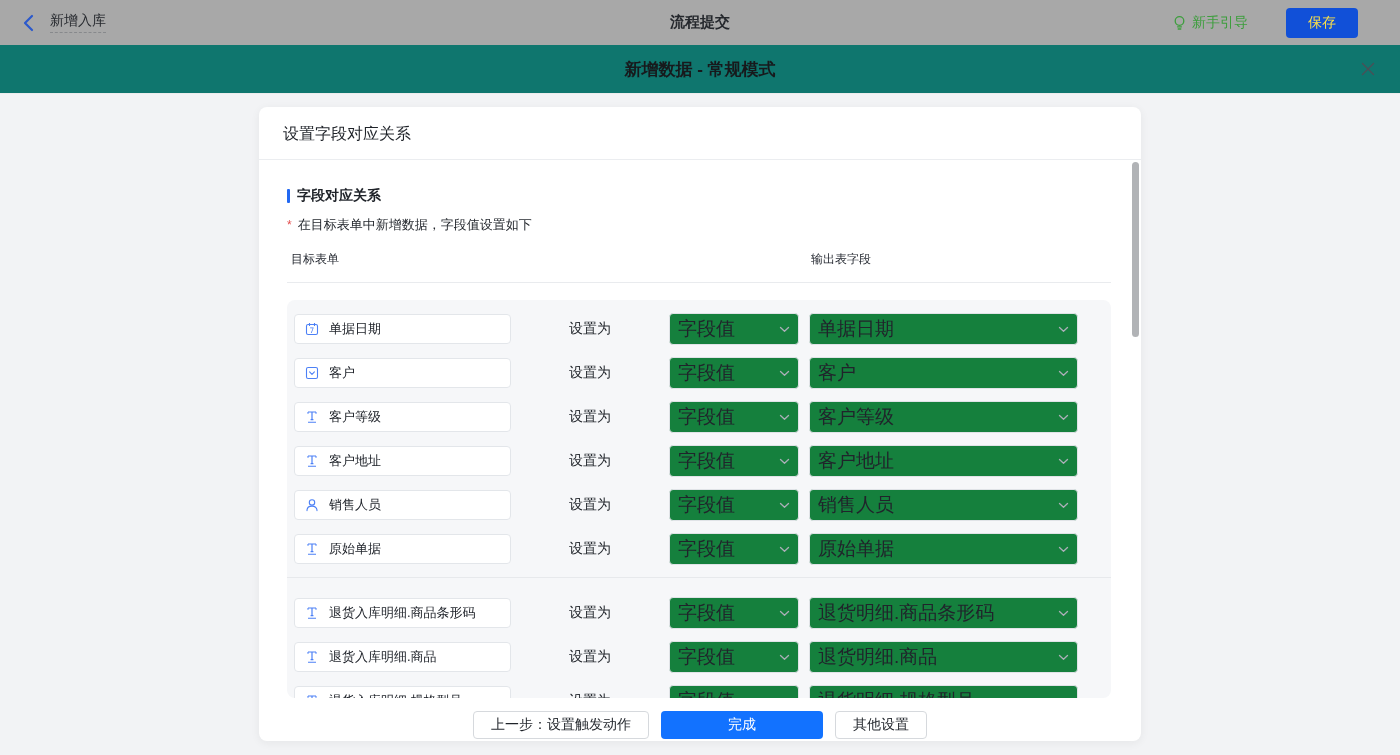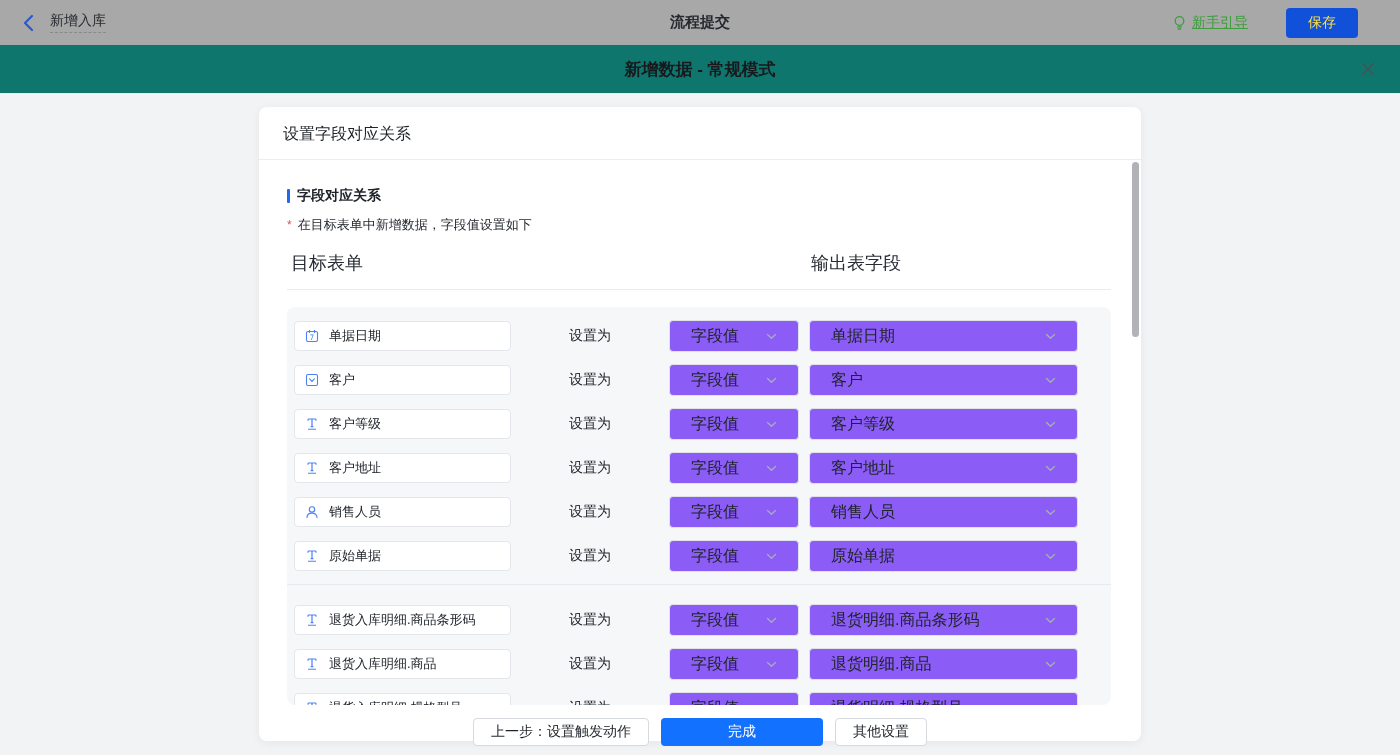--- a/index.html
+++ b/index.html
@@ -18,44 +18,44 @@
     width:1400px;height:755px;overflow:hidden;
     font-family:"Liberation Sans","DejaVu Sans",sans-serif;
     background:#f2f3f5;color:#1f2329;
   }
   
   .topbar{height:45px;background:var(--topbar-bg);display:flex;align-items:center;position:relative;padding-left:22px;}
   .back-btn{display:flex;align-items:center;cursor:pointer;}
   .doc-title{font-size:14px;color:#26292e;margin-left:15px;padding-bottom:3px;border-bottom:1px dashed #87898c;line-height:17px;}
   .topbar-center{position:absolute;left:50%;transform:translateX(-50%);font-size:15px;color:#25282d;font-weight:bold;}
   .topbar-right{margin-left:auto;display:flex;align-items:center;margin-right:42px;}
-  .guide{display:flex;align-items:center;gap:5px;color:var(--guide-green);font-size:14px;cursor:pointer;text-decoration:underline;}
+  .guide{display:flex;align-items:center;gap:5px;color:var(--guide-green);font-size:14px;cursor:pointer;}
   .save-btn{margin-left:38px;width:72px;height:30px;border:none;border-radius:4px;background:var(--save-blue);color:#fde047;font-size:14px;font-family:inherit;cursor:pointer;}
   
   .modal-titlebar{height:49px;background:#0f766e;border-bottom:1px solid #ececec;display:flex;align-items:center;justify-content:center;position:relative;}
   .modal-title{font-size:17px;font-weight:600;color:#17191c;}
   .close-x{position:absolute;right:24px;top:50%;transform:translateY(-50%);display:flex;cursor:pointer;}
   .modal-body{height:661px;background:#f2f3f5;}
   
   .card{width:882px;height:634px;margin:13px auto 16px;background:#fff;border-radius:8px;position:relative;box-shadow:0 2px 10px rgba(31,35,41,.06);}
   .card-header{height:53px;line-height:53px;padding:0 24px;font-size:16px;color:#1f2329;border-bottom:1px solid #ebedf0;}
   .card-body{padding-left:28px;}
   .section-title{margin-top:27px;display:flex;align-items:center;font-size:14px;font-weight:bold;color:#1f2329;}
   .section-bar{width:3px;height:14px;background:var(--bar-blue);margin-right:7px;border-radius:1px;}
   .desc{margin-top:11px;font-size:13px;color:#1f2329;}
   .req{color:var(--req-red);font-size:12px;margin-right:6px;}
-  .cols-header{width:824px;margin-top:17px;padding:0 0 14px 4px;border-bottom:1px solid #e9ebee;display:flex;font-size:18px;color:#272b33;}
+  .cols-header{width:824px;margin-top:17px;padding:0 0 14px 4px;border-bottom:1px solid #e9ebee;display:flex;font-size:12px;color:#272b33;}
   .col-left{width:520px;}
   
   .rows-area{width:824px;height:398px;margin-top:17px;background:#f6f7f9;border-radius:8px;padding:13px 0 0 7px;overflow:hidden;}
   .map-row{display:flex;align-items:center;margin-bottom:12px;}
   .field-box{width:217px;height:30px;background:#fff;border:1px solid #e3e6ea;border-radius:4px;display:flex;align-items:center;padding:0 10px;font-size:13px;color:#20242b;white-space:nowrap;overflow:hidden;}
   .ficon{display:flex;align-items:center;margin-right:10px;flex:none;}
   .set-as{width:158px;text-align:center;font-size:14px;color:#1f2329;}
-  .select{height:32px;background:#8b5cf6;border:1px solid #e0e3e7;border-radius:4px;display:flex;align-items:center;justify-content:space-between;padding:0 21px;font-size:16px;color:#20242b;cursor:pointer;white-space:nowrap;}
+  .select{height:32px;background:#15803d;border:1px solid #e0e3e7;border-radius:4px;display:flex;align-items:center;justify-content:space-between;padding:0 8px;font-size:19px;color:#20242b;cursor:pointer;white-space:nowrap;}
   .select.sm{width:130px;}
   .select.lg{width:269px;margin-left:10px;}
   .group-divider{height:0;border-top:1px solid #e7e9ec;margin:2px 0 19px -7px;width:824px;}
   
   .card-footer{margin-top:13px;margin-left:-28px;width:882px;display:flex;justify-content:center;gap:12px;}
   .btn{height:28px;border-radius:4px;font-size:14px;font-family:inherit;cursor:pointer;}
   .btn.ghost{background:#fff;border:1px solid #d6d9dd;color:#1f2329;padding:0 17px;}
   .btn.primary{background:var(--primary);border:none;color:#fff;width:162px;}
   .scrollbar-thumb{position:absolute;right:2px;top:55px;width:7px;height:175px;border-radius:4px;background:#b1b3b6;}
 </style>

